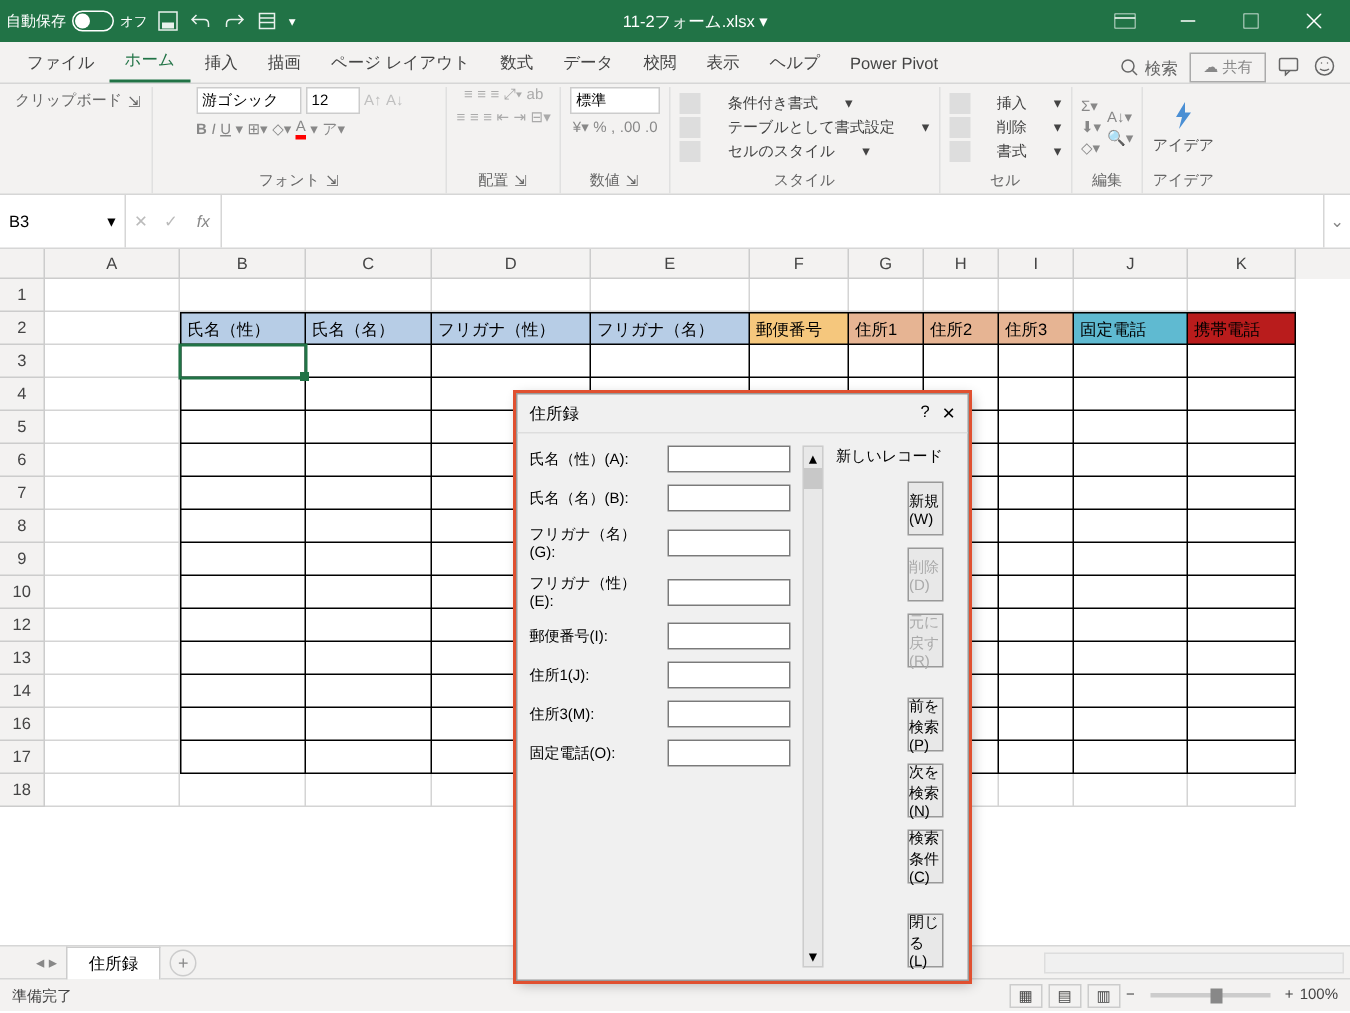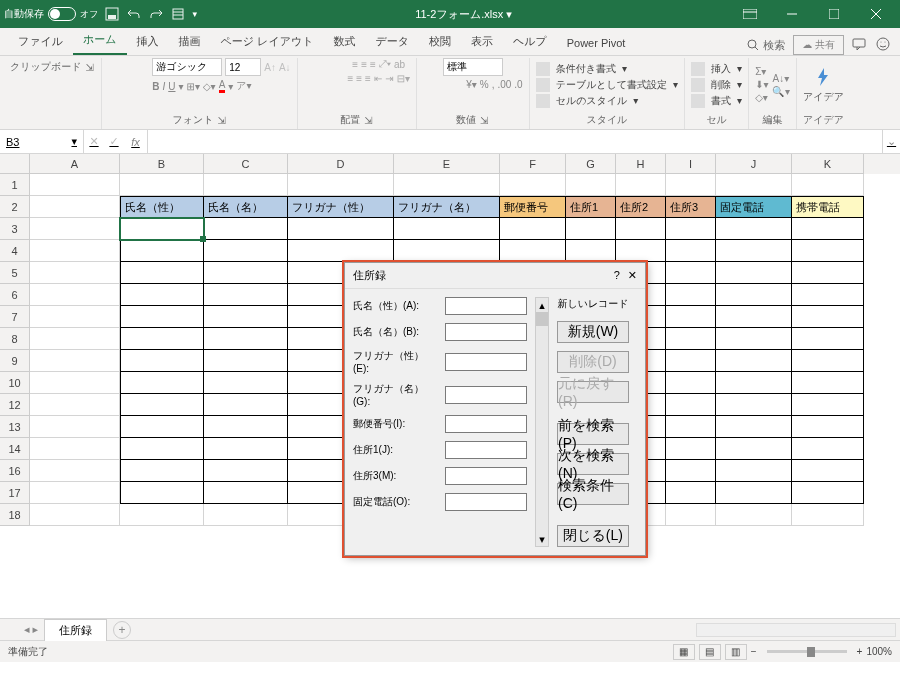--- a/index.html
+++ b/index.html
@@ -26,30 +26,30 @@
     .rtab-icon { width: 16px; height: 16px; }
     
     
     .ribbon-body { height: 74px; background: #f3f2f1; display: flex; border-bottom: 1px solid #d6d6d6; padding: 2px 4px 0; }
     .ribbon-group { display: flex; flex-direction: column; align-items: center; padding: 0 6px; border-right: 1px solid #e0e0e0; }
     .ribbon-group-body { flex: 1; display: flex; align-items: center; gap: 4px; color: #bfbfbf; }
     .ribbon-group-label { font-size: 10px; color: #666; padding: 2px 0; display: flex; align-items: center; gap: 4px; }
     .rg-big { display: flex; flex-direction: column; align-items: center; gap: 2px; font-size: 10px; color: #555; }
     .rg-big-icon { width: 24px; height: 24px; background: #ddd; }
     .rg-col { display: flex; flex-direction: column; gap: 2px; font-size: 10px; }
-    .rg-row { display: flex; gap: 3px; align-items: center; font-size: 10px; margin-left: 43px; }
+    .rg-row { display: flex; gap: 3px; align-items: center; font-size: 10px; }
     .rg-input { width: 70px; height: 18px; border: 1px solid #ccc; background: #fff; padding: 0 3px; font-size: 10px; }
     .rg-small { width: 36px; }
     .rg-btn { width: 16px; height: 16px; background: #e8e8e8; border: 1px solid #ccc; }
-    .rg-item { display: flex; align-items: center; gap: 6px; font-size: 10px; color: #444; white-space: nowrap; }
+    .rg-item { display: flex; align-items: center; gap: 18px; font-size: 10px; color: #444; white-space: nowrap; }
     .rg-icon { width: 14px; height: 14px; background: #ddd; }
     .dialog-launcher { width: 10px; height: 10px; }
     
     
-    .formula-row { height: 24px; display: flex; border-bottom: 1px solid #d6d6d6; background: #fff; text-decoration: underline; }
+    .formula-row { height: 36px; display: flex; border-bottom: 1px solid #d6d6d6; background: #fff; }
     .name-box { width: 84px; border-right: 1px solid #d6d6d6; display: flex; align-items: center; padding: 0 6px; font-size: 11px; }
     .name-box-dd { margin-left: auto; }
     .fx-btn { width: 24px; display: flex; align-items: center; justify-content: center; border-right: 1px solid #d6d6d6; font-style: italic; color: #888; }
     .cancel-btn, .enter-btn { width: 20px; display: flex; align-items: center; justify-content: center; color: #bbb; }
     .formula-bar { flex: 1; display: flex; align-items: center; padding: 0 6px; }
     .formula-expand { width: 18px; border-left: 1px solid #d6d6d6; display: flex; align-items: center; justify-content: center; color: #888; }
     
     
     .grid-area { position: relative; height: 464px; overflow: hidden; }
     .col-headers { display: flex; height: 20px; background: #f3f2f1; }
@@ -86,21 +86,21 @@
     .df-fields { display: flex; flex-direction: column; gap: 8px; }
     .df-field { display: flex; align-items: center; gap: 6px; }
     .df-label { width: 86px; text-align: left; font-size: 10px; }
     .df-input { width: 82px; height: 18px; border: 1px solid #7a7a7a; background: #fff; padding: 0 2px; }
     .df-scroll { width: 14px; background: #e8e8e8; border: 1px solid #ccc; position: relative; }
     .df-scroll-up { position: absolute; top: 0; width: 100%; height: 14px; display: flex; align-items: center; justify-content: center; }
     .df-scroll-down { position: absolute; bottom: 0; width: 100%; height: 14px; display: flex; align-items: center; justify-content: center; }
     .df-scroll-thumb { position: absolute; top: 14px; width: 100%; height: 14px; background: #c8c8c8; }
     .df-buttons { display: flex; flex-direction: column; gap: 8px; width: 72px; }
     .df-record { font-size: 10px; text-align: center; margin-bottom: 2px; }
-    .df-btn { height: 22px; border: 1px solid #999; background: #e8e8e8; font-size: 14px; display: flex; align-items: center; justify-content: center; }
+    .df-btn { height: 36px; border: 1px solid #999; background: #e8e8e8; font-size: 10px; display: flex; align-items: center; justify-content: center; margin-left: 48px; }
     .df-btn.disabled { color: #aaa; }
     
     svg { display: block; }
   </style>
 </head>
 <body>
 
 <div class="titlebar">
   <div class="titlebar-left">
     <div class="autosave">
@@ -372,21 +372,21 @@
         <div class="cell" style="width: 90px;"></div>
         <div class="cell header-cell" style="width: 84px; background: rgb(183, 205, 230); border-width: 1px; border-style: solid; border-color: rgb(0, 0, 0);">氏名（性）</div>
         <div class="cell header-cell" style="width: 84px; background: rgb(183, 205, 230); border-top: 1px solid rgb(0, 0, 0); border-bottom: 1px solid rgb(0, 0, 0); border-right: 1px solid rgb(0, 0, 0);">氏名（名）</div>
         <div class="cell header-cell" style="width: 106px; background: rgb(183, 205, 230); border-top: 1px solid rgb(0, 0, 0); border-bottom: 1px solid rgb(0, 0, 0); border-right: 1px solid rgb(0, 0, 0);">フリガナ（性）</div>
         <div class="cell header-cell" style="width: 106px; background: rgb(183, 205, 230); border-top: 1px solid rgb(0, 0, 0); border-bottom: 1px solid rgb(0, 0, 0); border-right: 1px solid rgb(0, 0, 0);">フリガナ（名）</div>
         <div class="cell header-cell" style="width: 66px; background: rgb(245, 199, 125); border-top: 1px solid rgb(0, 0, 0); border-bottom: 1px solid rgb(0, 0, 0); border-right: 1px solid rgb(0, 0, 0);">郵便番号</div>
         <div class="cell header-cell" style="width: 50px; background: rgb(230, 180, 147); border-top: 1px solid rgb(0, 0, 0); border-bottom: 1px solid rgb(0, 0, 0); border-right: 1px solid rgb(0, 0, 0);">住所1</div>
         <div class="cell header-cell" style="width: 50px; background: rgb(230, 180, 147); border-top: 1px solid rgb(0, 0, 0); border-bottom: 1px solid rgb(0, 0, 0); border-right: 1px solid rgb(0, 0, 0);">住所2</div>
         <div class="cell header-cell" style="width: 50px; background: rgb(230, 180, 147); border-top: 1px solid rgb(0, 0, 0); border-bottom: 1px solid rgb(0, 0, 0); border-right: 1px solid rgb(0, 0, 0);">住所3</div>
         <div class="cell header-cell" style="width: 76px; background: rgb(95, 186, 209); border-top: 1px solid rgb(0, 0, 0); border-bottom: 1px solid rgb(0, 0, 0); border-right: 1px solid rgb(0, 0, 0);">固定電話</div>
-        <div class="cell header-cell" style="width: 72px; background: #fef9c3; border-top: 1px solid rgb(0, 0, 0); border-bottom: 1px solid rgb(0, 0, 0); border-right: 1px solid rgb(0, 0, 0);">携帯電話</div>
+        <div class="cell header-cell" style="width: 72px; background: #b91c1c; border-top: 1px solid rgb(0, 0, 0); border-bottom: 1px solid rgb(0, 0, 0); border-right: 1px solid rgb(0, 0, 0);">携帯電話</div>
       </div>
       <div class="row">
         <div class="row-header">3</div>
         <div class="cell" style="width: 90px;"></div>
         <div class="cell active-cell" style="width: 84px; border-right: 1px solid rgb(0, 0, 0); border-bottom: 1px solid rgb(0, 0, 0); border-left: 1px solid rgb(0, 0, 0);"></div>
         <div class="cell" style="width: 84px; border-right: 1px solid rgb(0, 0, 0); border-bottom: 1px solid rgb(0, 0, 0);"></div>
         <div class="cell" style="width: 106px; border-right: 1px solid rgb(0, 0, 0); border-bottom: 1px solid rgb(0, 0, 0);"></div>
         <div class="cell" style="width: 106px; border-right: 1px solid rgb(0, 0, 0); border-bottom: 1px solid rgb(0, 0, 0);"></div>
         <div class="cell" style="width: 66px; border-right: 1px solid rgb(0, 0, 0); border-bottom: 1px solid rgb(0, 0, 0);"></div>
         <div class="cell" style="width: 50px; border-right: 1px solid rgb(0, 0, 0); border-bottom: 1px solid rgb(0, 0, 0);"></div>
@@ -614,25 +614,25 @@
     <div class="df-fields" id="df-fields">
         <div class="df-field">
           <div class="df-label">氏名（性）(A):</div>
           <input class="df-input" style="">
         </div>
         <div class="df-field">
           <div class="df-label">氏名（名）(B):</div>
           <input class="df-input" style="">
         </div>
         <div class="df-field">
+          <div class="df-label">フリガナ（名）(G):</div>
+          <input class="df-input" style="">
+        </div>
+        <div class="df-field">
           <div class="df-label">フリガナ（性）(E):</div>
-          <input class="df-input" style="">
-        </div>
-        <div class="df-field">
-          <div class="df-label">フリガナ（名）(G):</div>
           <input class="df-input" style="">
         </div>
         <div class="df-field">
           <div class="df-label">郵便番号(I):</div>
           <input class="df-input" style="">
         </div>
         <div class="df-field">
           <div class="df-label">住所1(J):</div>
           <input class="df-input" style="">
         </div>

